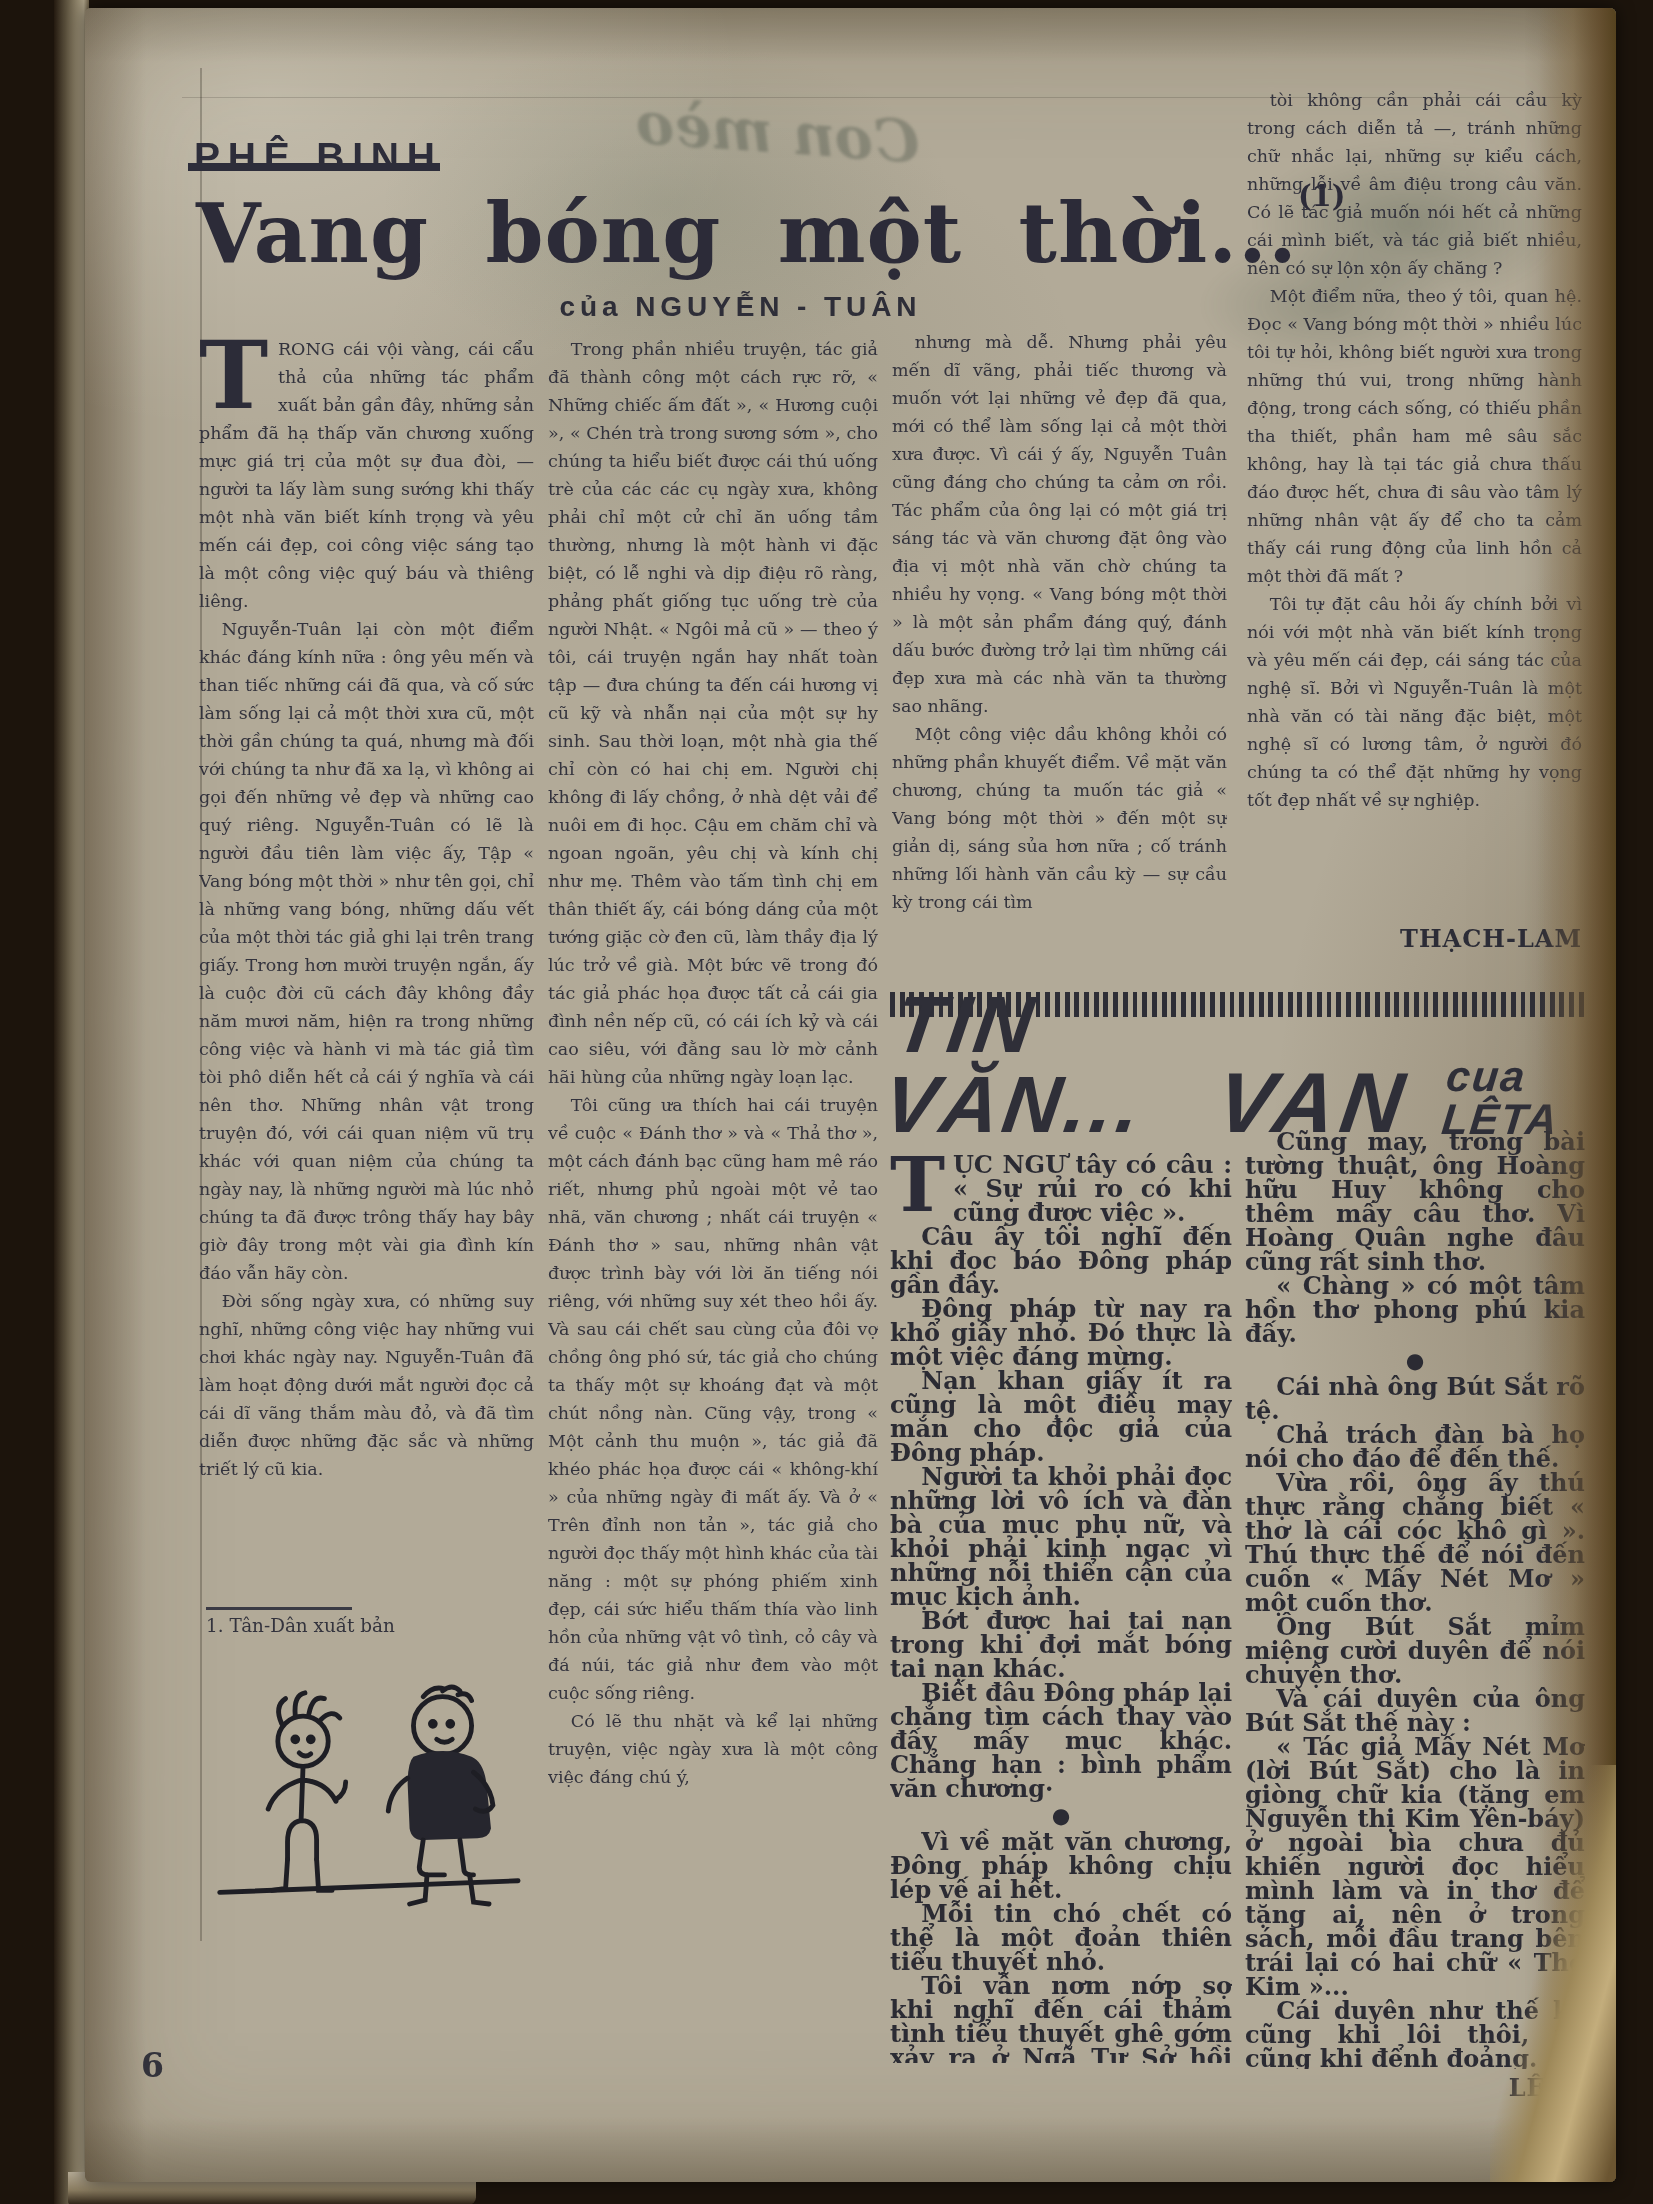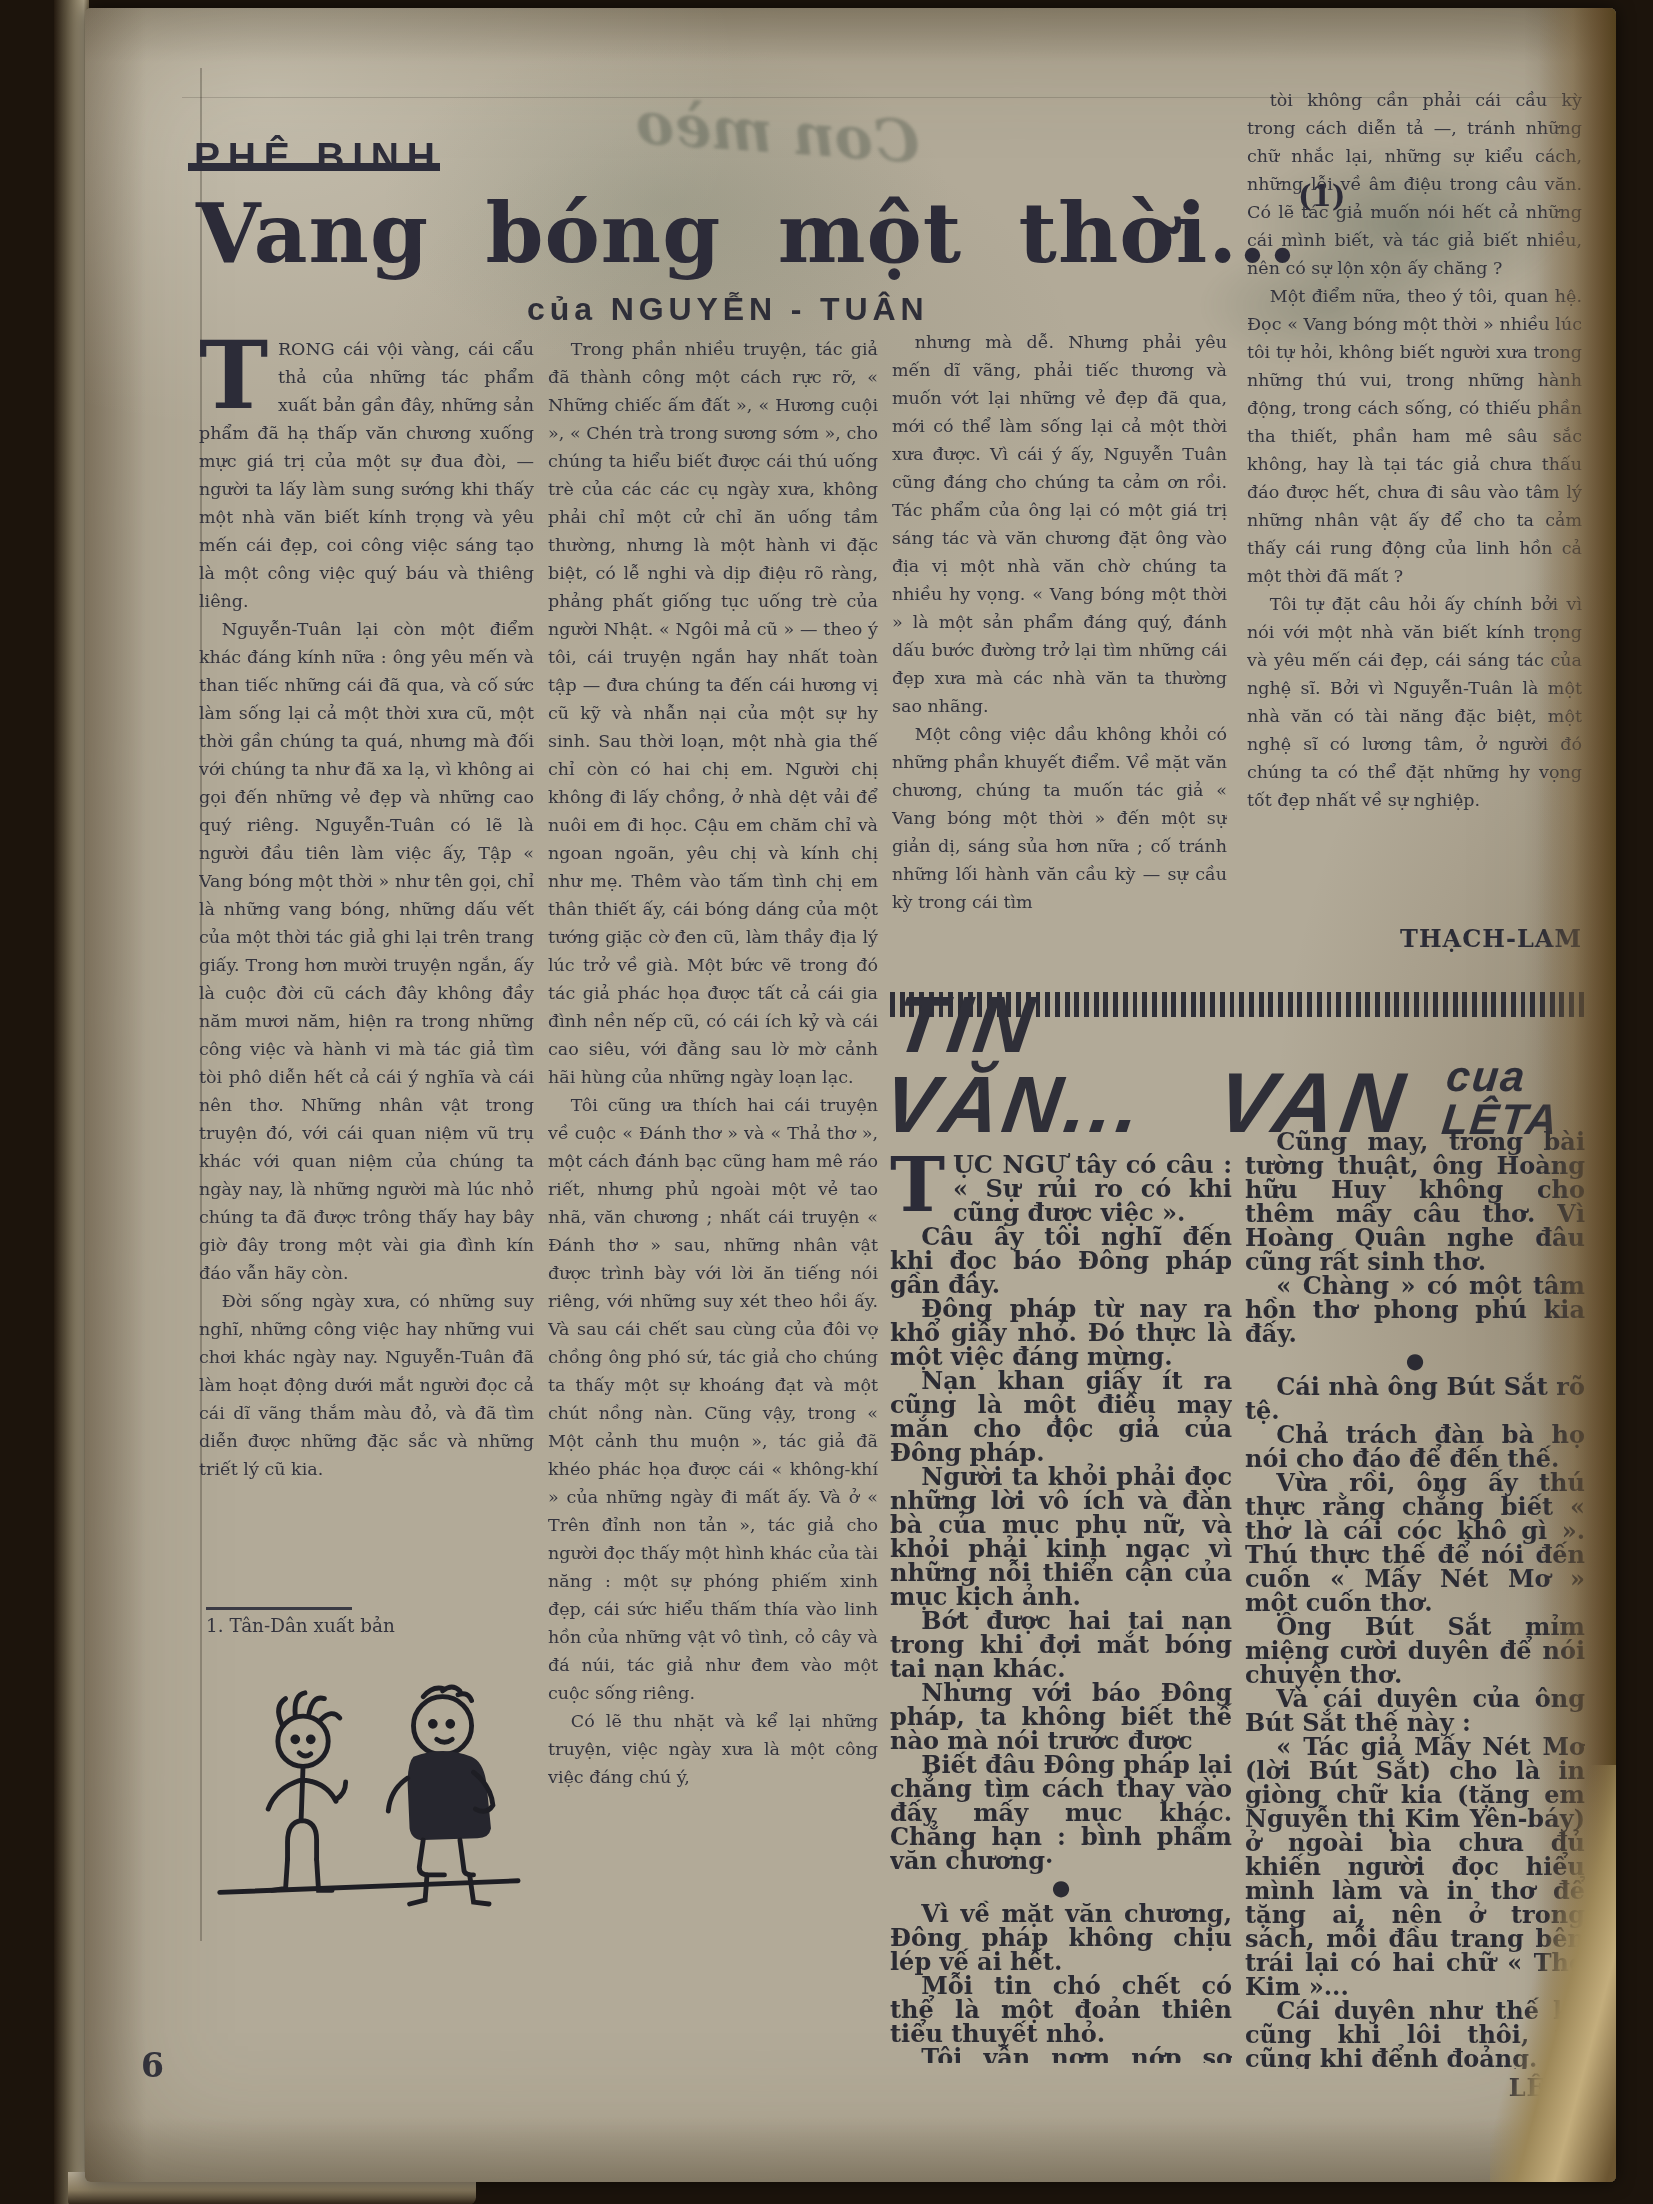--- a/index.html
+++ b/index.html
@@ -39,22 +39,22 @@
   .ghost{position:absolute;left:505px;top:89px;width:330px;color:rgba(45,58,50,.30);
     font:italic 700 58px "DejaVu Serif", serif;transform:scaleX(-1) rotate(-4deg);
     filter:blur(1.6px);white-space:nowrap;}
   
   .kicker{position:absolute;left:109px;top:103px;color:#2d2d3a;
     font-family:"Liberation Sans", sans-serif;font-size:39px;font-weight:700;letter-spacing:7.8px;margin-top:24px;}
   .kicker-rule{position:absolute;left:103px;top:155px;width:252px;height:7.8px;background:#2d2d3a;}
   .headline{position:absolute;left:107px;top:167px;width:932px;color:#2c2b38;
     font-size:83px;font-weight:700;letter-spacing:1px;word-spacing:.32em;white-space:nowrap;}
   .headline sup{font-size:29px;vertical-align:56px;letter-spacing:0;}
-  .byline{position:absolute;left:442px;top:283px;width:427px;color:#2e2e38;
-    font-family:"Liberation Sans", sans-serif;font-size:32px;font-weight:700;letter-spacing:4.9px;}
+  .byline{position:absolute;left:442px;top:283px;width:427px;text-align:center;color:#2e2e38;
+    font-family:"Liberation Sans", sans-serif;font-size:28px;font-weight:700;letter-spacing:4.9px;}
   .col{position:absolute;overflow:hidden;color:#33333d;}
   .col p{margin:0;text-indent:1.3em;text-align:justify;font-size:17.5px;line-height:28px;}
   .col.has-dropcap p:first-child{text-indent:0;}
   .col.has-dropcap p:first-child::first-letter{float:left;font-size:93px;line-height:.72em;
     padding:7.8px 9.7px 0 0;font-weight:700;color:#2c2c38;}
   #rev-col1{left:114px;top:327px;width:335px;height:1260px;}
   #rev-col2{left:463px;top:327px;width:330px;height:1690px;}
   #rev-col3{left:807px;top:320px;width:335px;height:658px;}
   #rev-col4{left:1162px;top:78px;width:335px;height:833px;}
   .sig{position:absolute;text-align:right;font-size:24px;font-weight:700;color:#2c2c36;letter-spacing:1px;}
@@ -163,21 +163,20 @@
       <span class="tv2">VAN</span>
       <span class="tv3">cua LÊTA</span>
     </div>
     <div class="col tvcol has-dropcap" id="tv-left">
         <p>TỤC NGỮ tây có câu : « Sự rủi ro có khi cũng được việc ».</p>
         <p>Câu ấy tôi nghĩ đến khi đọc báo Đông pháp gần đây.</p>
         <p>Đông pháp từ nay ra khổ giấy nhỏ. Đó thực là một việc đáng mừng.</p>
         <p>Nạn khan giấy ít ra cũng là một điều may mắn cho độc giả của Đông pháp.</p>
         <p>Người ta khỏi phải đọc những lời vô ích và đàn bà của mục phụ nữ, và khỏi phải kinh ngạc vì những nỗi thiển cận của mục kịch ảnh.</p>
         <p>Bớt được hai tai nạn trong khi đợi mắt bóng tai nạn khác.</p>
-        <p>Nhưng với báo Đông pháp, ta không biết thế nào mà nói trước được</p>
         <p>Biết đâu Đông pháp lại chẳng tìm cách thay vào đấy mấy mục khác. Chẳng hạn : bình phẩm văn chương·</p>
         <p class="sep">●</p>
         <p>Vì về mặt văn chương, Đông pháp không chịu lép vế ai hết.</p>
         <p>Mỗi tin chó chết có thể là một đoản thiên tiểu thuyết nhỏ.</p>
         <p>Tôi vẫn nơm nớp sợ khi nghĩ đến cái thảm tình tiểu thuyết ghê gớm xảy ra ở Ngã Tư Sở hồi nào.</p>
         <p>Thảm hành vì giọng văn não nùng.</p>
         <p>Và tiểu thuyết vì những tiếng văn vẻ : chàng, nàng, tổ uyên ương, than ôi và thương thay.</p>
       </div>
     <div class="col tvcol" id="tv-right">
         <p>Cũng may, trong bài tường thuật, ông Hoàng hữu Huy không cho thêm mấy câu thơ. Vì Hoàng Quân nghe đâu cũng rất sinh thơ.</p>

